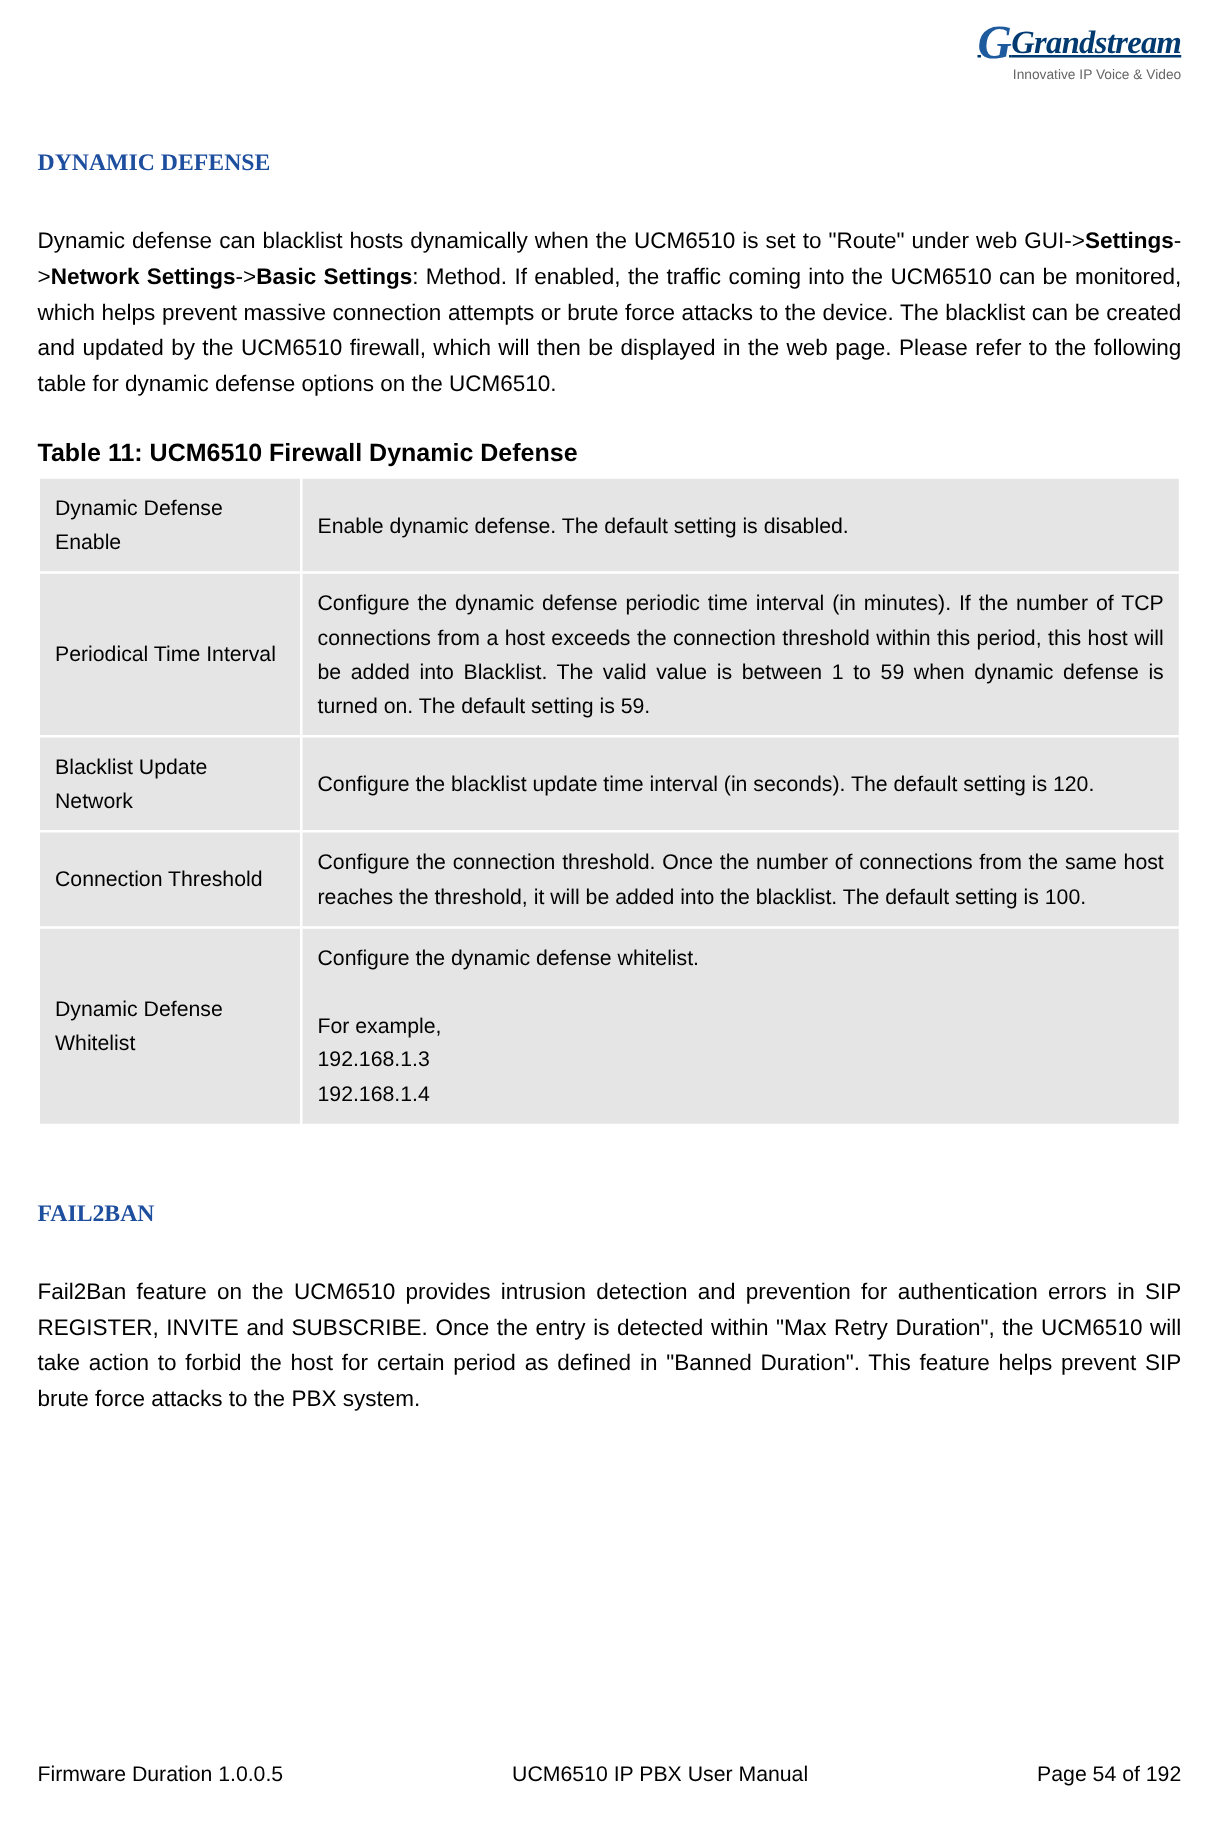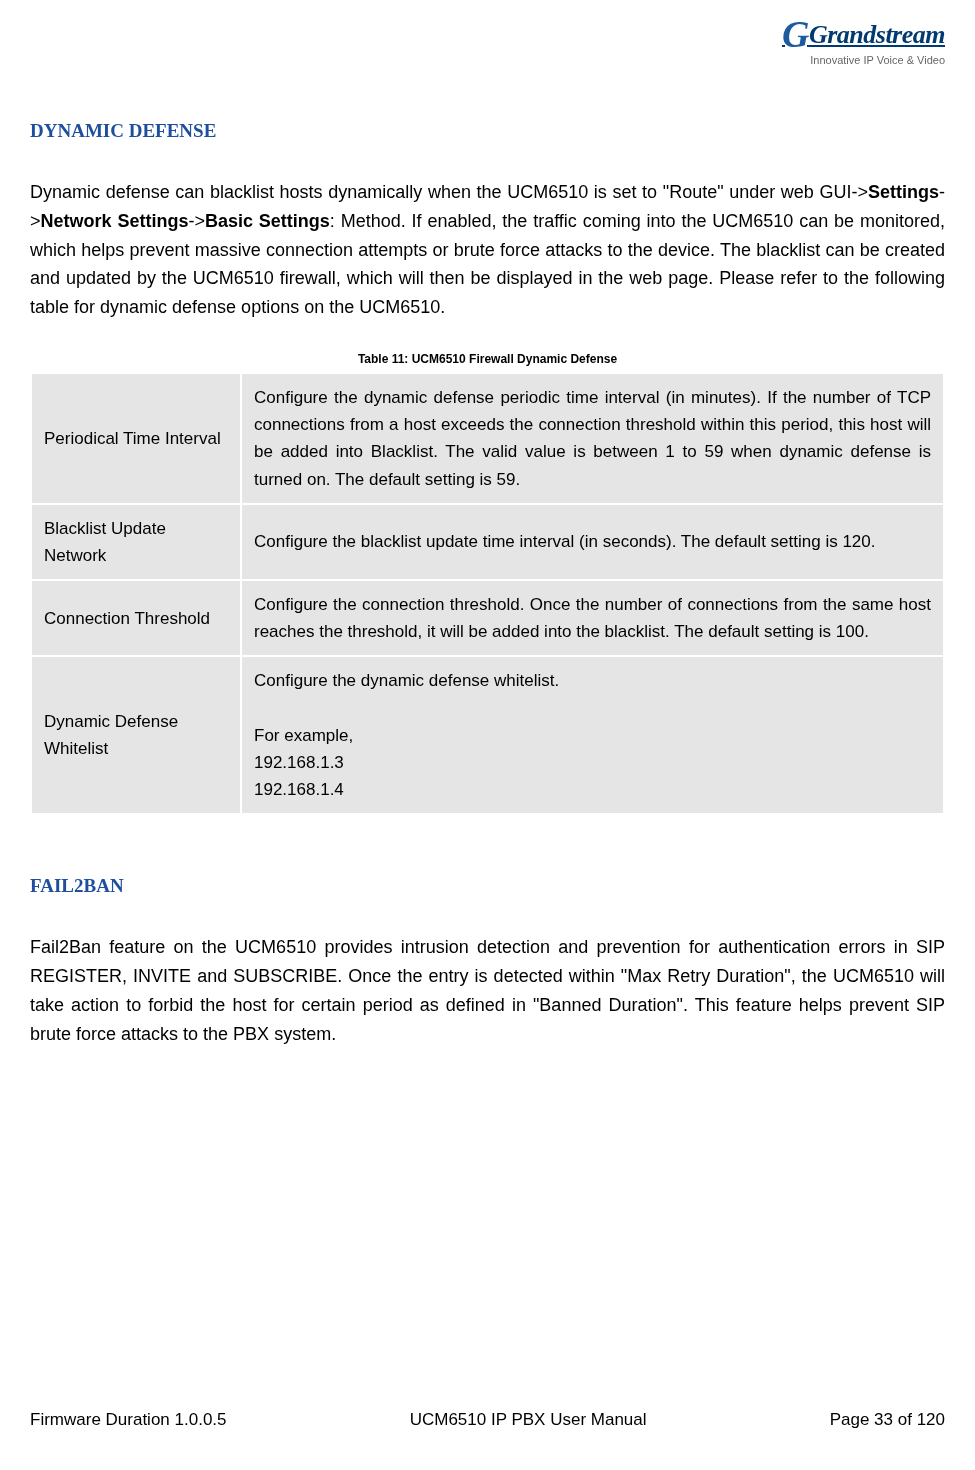--- a/index.html
+++ b/index.html
@@ -50,22 +50,21 @@
     }
     .para {
       font-size: 18px;
       color: #000;
       line-height: 1.6;
       text-align: justify;
       margin-bottom: 30px;
     }
     .bold { font-weight: bold; }
     .table-caption {
-      text-align: center;
-      font-size: 12px;
+      font-size: 20px;
       font-weight: bold;
       color: #000;
       margin-bottom: 6px;
       margin-top: 20px;
     }
     table.opts {
       width: 100%;
       border-collapse: collapse;
       margin-bottom: 60px;
     }
@@ -109,20 +108,24 @@
   <h2 class="section">DYNAMIC DEFENSE</h2>
 
   <p class="para">
     <span>Dynamic defense can blacklist hosts dynamically when the UCM6510 is set to "Route" under web GUI-&gt;</span><span class="bold">Settings</span><span>-&gt;</span><span class="bold">Network Settings</span><span>-&gt;</span><span class="bold">Basic Settings</span><span>: Method. If enabled, the traffic coming into the UCM6510 can be monitored, which helps prevent massive connection attempts or brute force attacks to the device. The blacklist can be created and updated by the UCM6510 firewall, which will then be displayed in the web page. Please refer to the following table for dynamic defense options on the UCM6510.</span>
   </p>
 
   <div class="table-caption">Table 11: UCM6510 Firewall Dynamic Defense</div>
 
   <table class="opts">
     <tbody>
+        <tr>
+      <td class="name">Dynamic Defense Enable</td>
+      <td>Enable dynamic defense. The default setting is disabled.</td>
+    </tr>
     <tr>
       <td class="name">Periodical Time Interval</td>
       <td>Configure the dynamic defense periodic time interval (in minutes). If the number of TCP connections from a host exceeds the connection threshold within this period, this host will be added into Blacklist. The valid value is between 1 to 59 when dynamic defense is turned on. The default setting is 59.</td>
     </tr>
     <tr>
       <td class="name">Blacklist Update Network</td>
       <td>Configure the blacklist update time interval (in seconds). The default setting is 120.</td>
     </tr>
     <tr>
       <td class="name">Connection Threshold</td>
@@ -145,14 +148,14 @@
 
   <h2 class="section">FAIL2BAN</h2>
 
   <p class="para">Fail2Ban feature on the UCM6510 provides intrusion detection and prevention for authentication errors in SIP REGISTER, INVITE and SUBSCRIBE. Once the entry is detected within "Max Retry Duration", the UCM6510 will take action to forbid the host for certain period as defined in "Banned Duration". This feature helps prevent SIP brute force attacks to the PBX system.</p>
 
 </div>
 
 <div class="footer">
   <span>Firmware Duration 1.0.0.5</span>
   <span>UCM6510 IP PBX User Manual</span>
-  <span>Page 33 of 120</span>
+  <span>Page 54 of 192</span>
 </div>
 
 </body></html>

